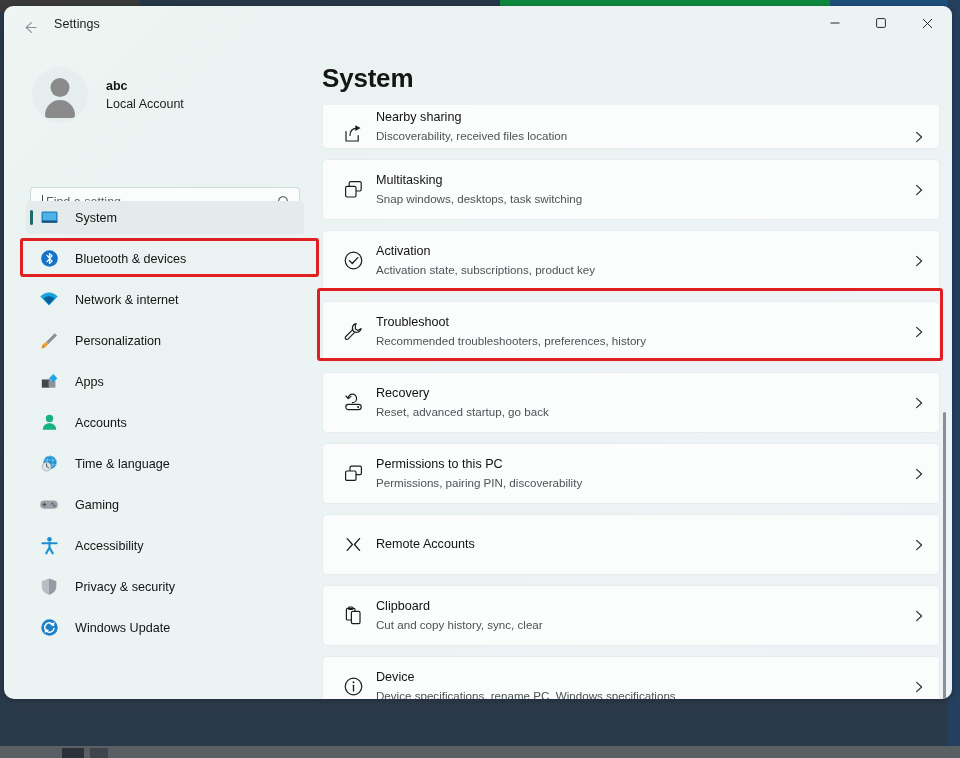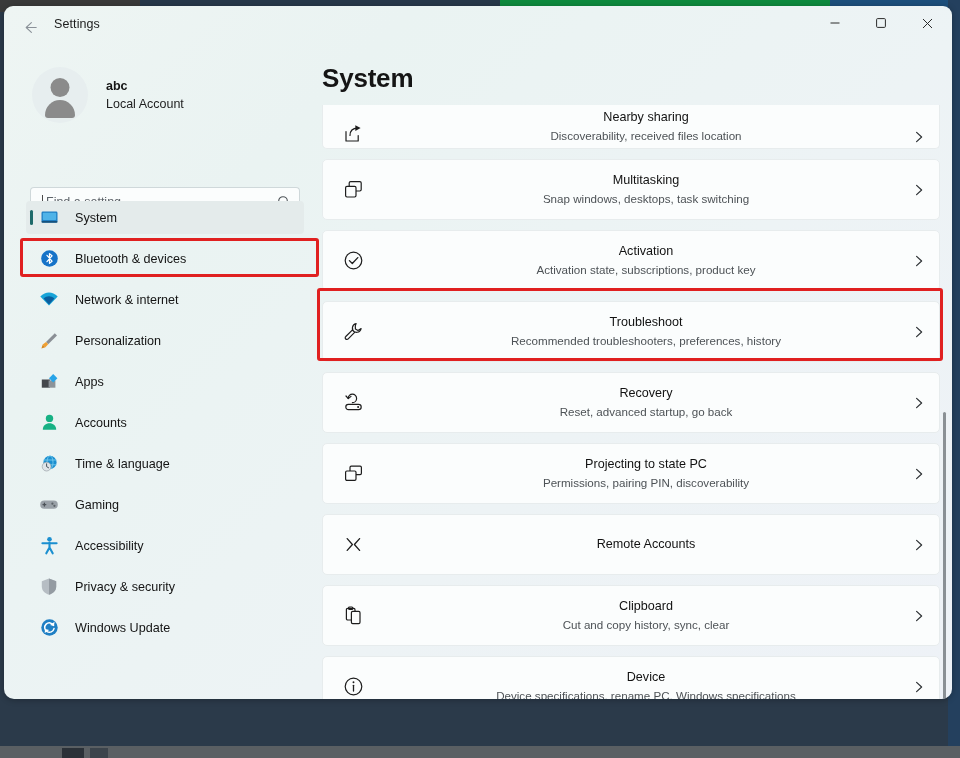--- a/index.html
+++ b/index.html
@@ -168,21 +168,21 @@
     margin-bottom: 10px;
     display: flex; align-items: center;
   }
   .card.first { height: 44px; border-radius: 0 0 5px 5px; border-top: none; align-items: flex-end; padding-bottom: 4px;}
   .card-icon {
     width: 32px; flex: none;
     margin-left: 14px;
     display:flex; align-items:center; justify-content:center;
     color: #1d1d1d;
   }
-  .card-text { flex: 1; margin-left: 24px; text-align: center; }
+  .card-text { flex: 1; margin-left: 7px; }
   .card-title { font-size: 12.6px; color: #121212; line-height: 1.5; }
   .card-sub   { font-size: 11.6px; color: #4d5256; line-height: 1.5; }
   .card-chev  { width: 40px; flex:none; display:flex; align-items:center; justify-content:center; color:#2f3336; }
 
   #troubleshoot-highlight {
     position: absolute; left: 1px; top: 242px;
     width: 626px; height: 73px;
     border: 3px solid #e02020;
     border-radius: 3px;
     box-sizing: border-box;
@@ -491,21 +491,21 @@
       </div>
 
       <div class="card">
         <div class="card-icon">
           <svg width="21" height="21" viewBox="0 0 21 21">
             <rect x="7" y="3.2" width="11.4" height="8.4" rx="1.3" fill="none" stroke="currentColor" stroke-width="1.2"></rect>
             <rect x="2.6" y="8" width="10.4" height="9.4" rx="1.3" fill="#fbfdfd" stroke="currentColor" stroke-width="1.2"></rect>
           </svg>
         </div>
         <div class="card-text">
-          <div class="card-title">Projecting to state PC</div>
+          <div class="card-title">Permissions to this PC</div>
           <div class="card-sub">Permissions, pairing PIN, discoverability</div>
         </div>
         <div class="card-chev">
           <svg width="12" height="14" viewBox="0 0 12 14">
             <path d="M3.6 2.4 L8.6 7 L3.6 11.6" fill="none" stroke="currentColor" stroke-width="1.25" stroke-linecap="round" stroke-linejoin="round"></path>
           </svg>
         </div>
       </div>
 
       <div class="card">

